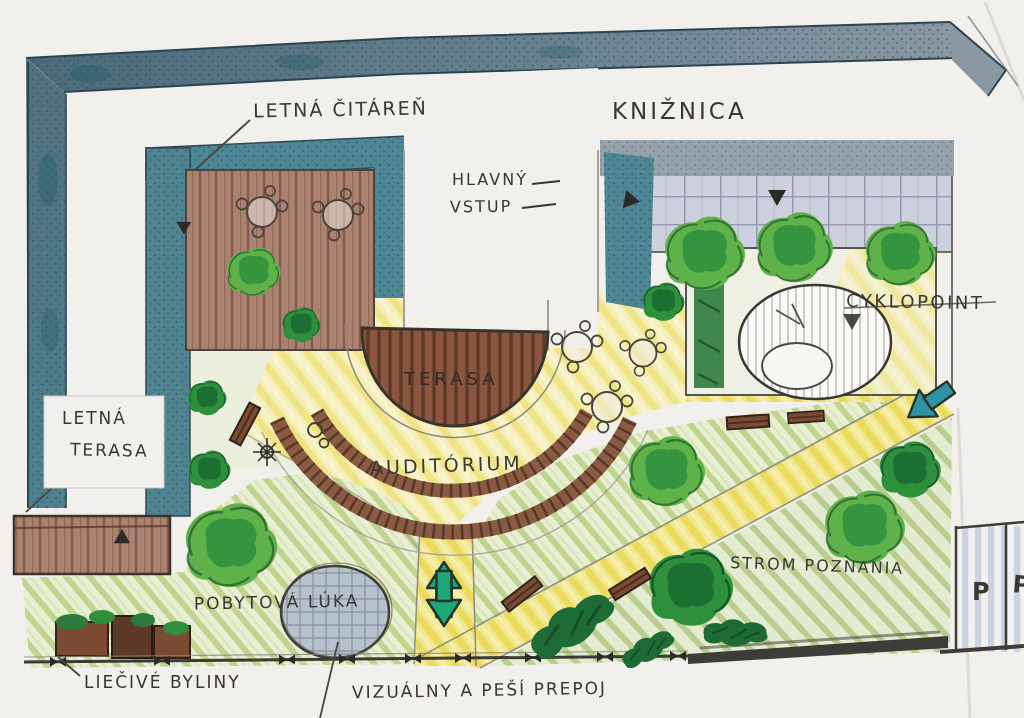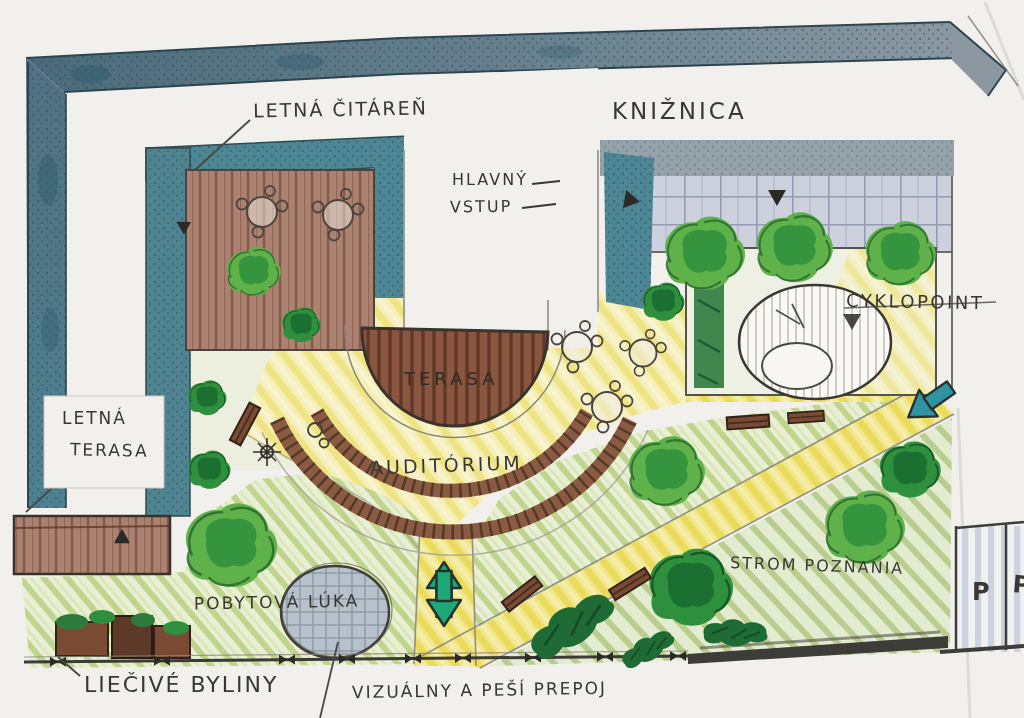--- a/index.html
+++ b/index.html
@@ -333,16 +333,16 @@
 <div class="lbl" style="left:612px;top:100px;font-size:23px;letter-spacing:3px">KNIŽNICA</div>
 <div class="lbl" style="left:452px;top:172px;font-size:16px">HLAVNÝ</div>
 <div class="lbl" style="left:450px;top:199px;font-size:16px;transform:rotate(-1deg)">VSTUP</div>
 <div class="lbl" style="left:846px;top:293px;font-size:18px;letter-spacing:2.5px;transform:rotate(1deg)">CYKLOPOINT</div>
 <div class="lbl" style="left:404px;top:370px;font-size:18px;letter-spacing:4px;color:#2f2b27">TERASA</div>
 <div class="lbl" style="left:370px;top:456px;font-size:19px;letter-spacing:3px;transform:rotate(-2deg)">AUDITÓRIUM</div>
 <div class="lbl" style="left:62px;top:410px;font-size:17px">LETNÁ</div>
 <div class="lbl" style="left:70px;top:442px;font-size:17px;transform:rotate(1deg)">TERASA</div>
 <div class="lbl" style="left:194px;top:594px;font-size:17px;transform:rotate(-1deg)">POBYTOVÁ LÚKA</div>
 <div class="lbl" style="left:730px;top:558px;font-size:16px;transform:rotate(2deg)">STROM POZNANIA</div>
-<div class="lbl" style="left:84px;top:674px;font-size:22px">LIEČIVÉ BYLINY</div>
+<div class="lbl" style="left:84px;top:674px;font-size:17px">LIEČIVÉ BYLINY</div>
 <div class="lbl" style="left:352px;top:682px;font-size:17px;transform:rotate(-1deg)">VIZUÁLNY A PEŠÍ PREPOJ</div>
 
 </div>
 
 </body></html>

